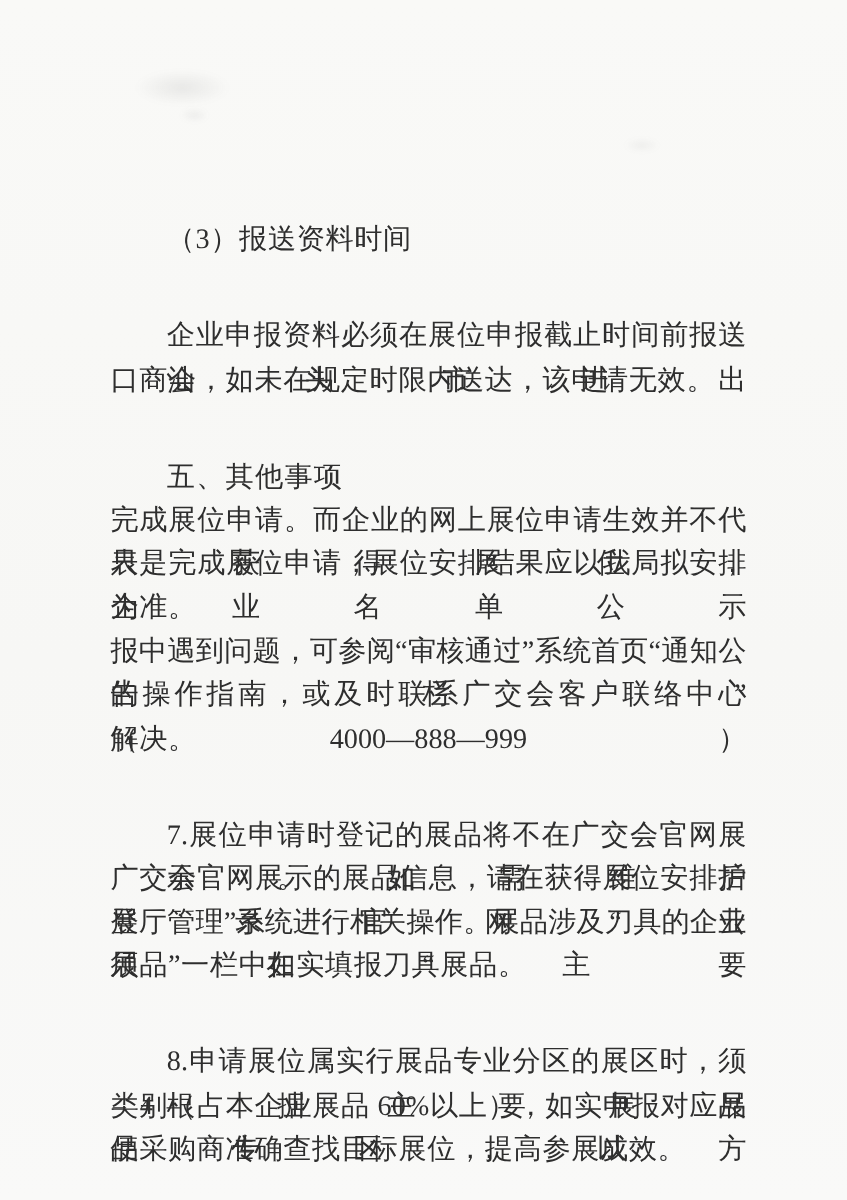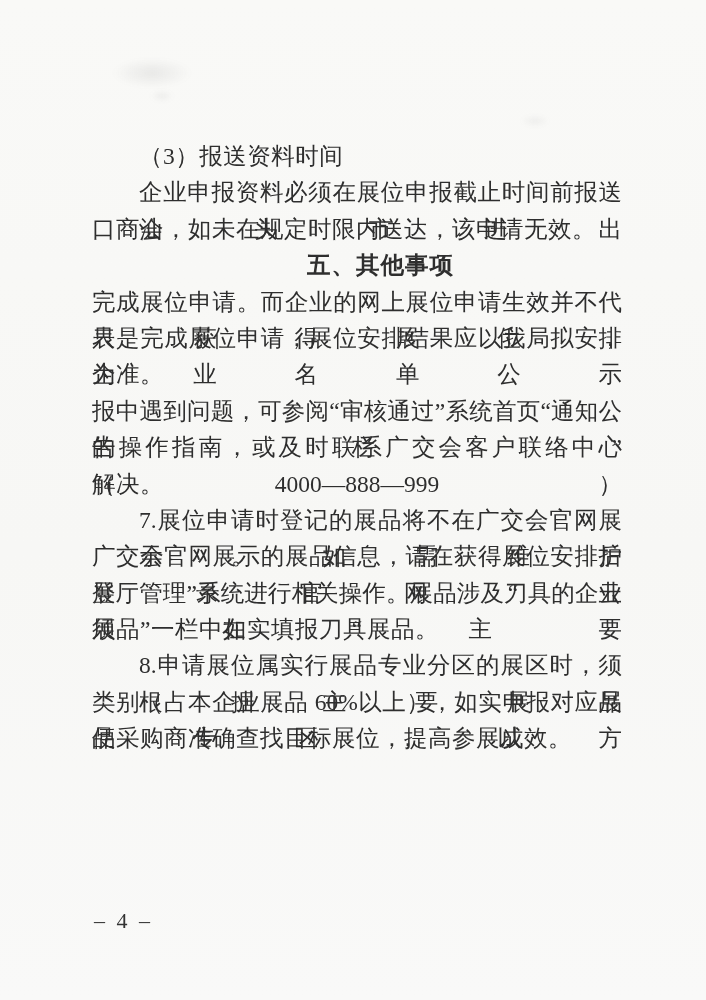--- a/index.html
+++ b/index.html
@@ -24,26 +24,25 @@
     line-height: 36.4px;
     white-space: nowrap;
     letter-spacing: 0.5px;
   }
   .line.justify {
     white-space: normal;
     text-align: justify;
     text-align-last: justify;
     letter-spacing: 0;
   }
-  .line.indent { padding-left: 47px; }
+  .line.indent { padding-left: 47px; margin-top: 44px; }
   .line.bold {
-    font-weight: bold;
+    font-weight: normal;
     font-family: "Liberation Sans", "DejaVu Sans", sans-serif;
     letter-spacing: 1px;
-    text-align: center;
   }
   .page-number {
     position: absolute;
     left: 94px;
     top: 908px;
     font-size: 22px;
     letter-spacing: 3px;
     color: #333;
   }
   .smudge {

